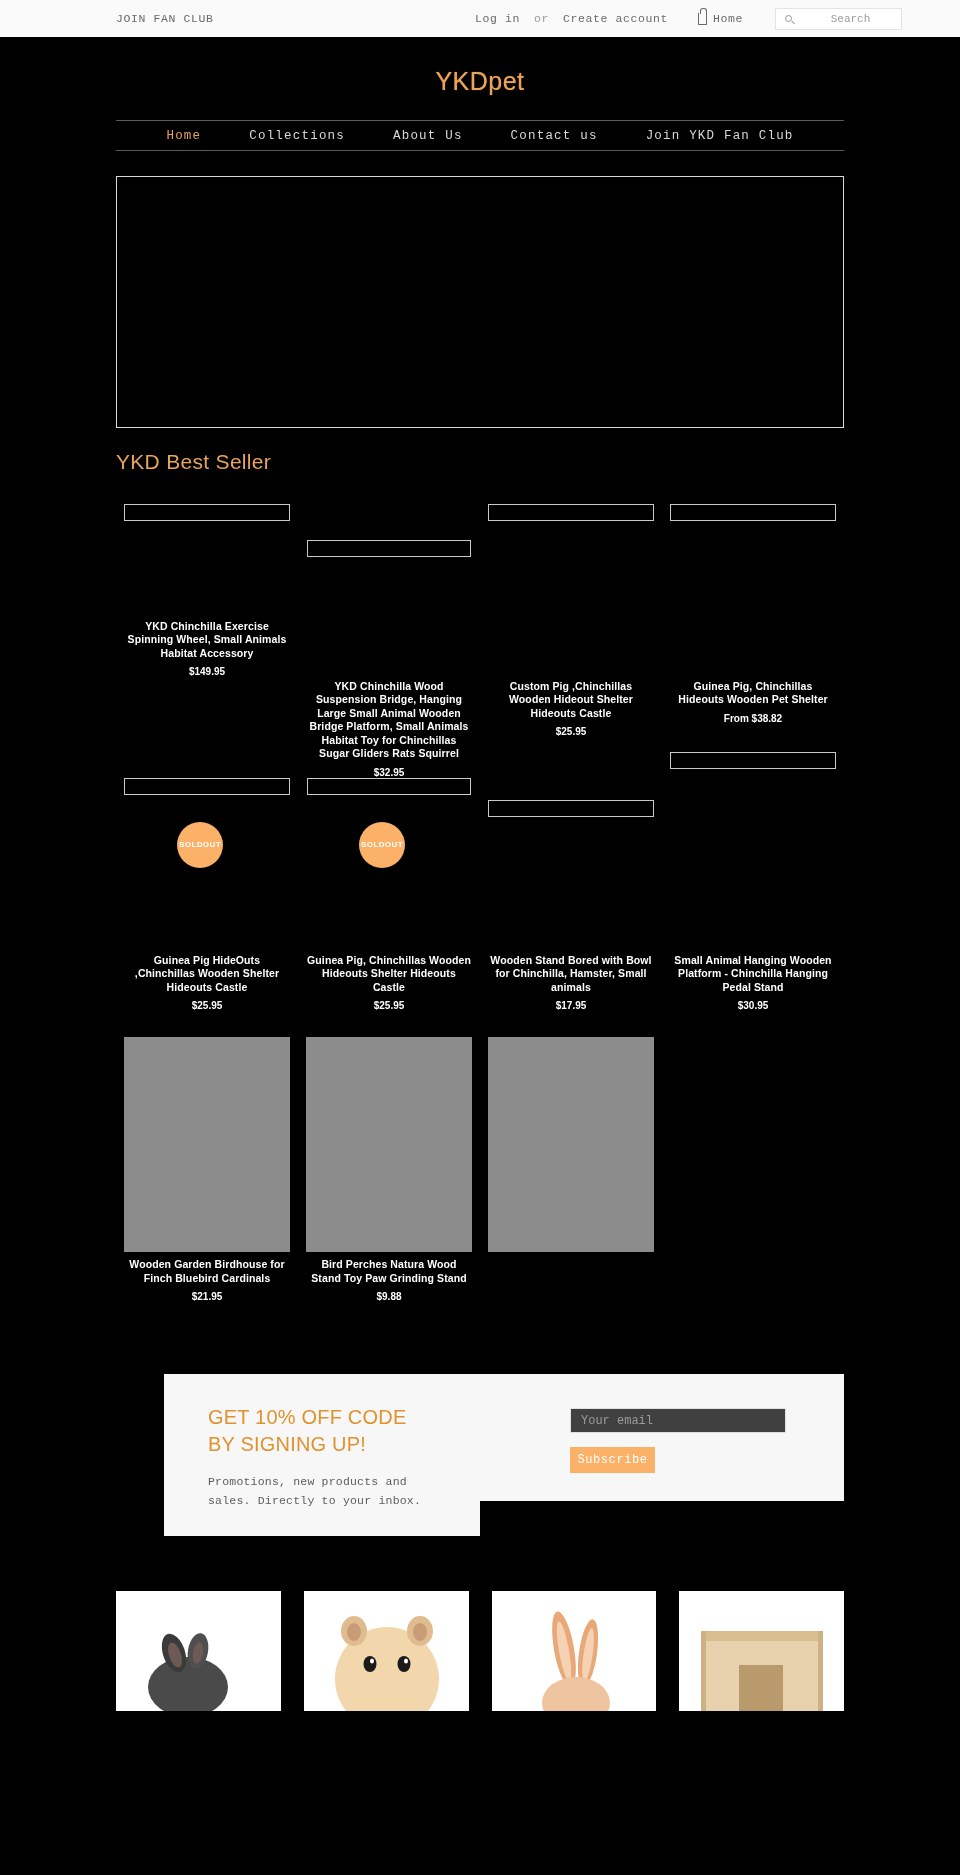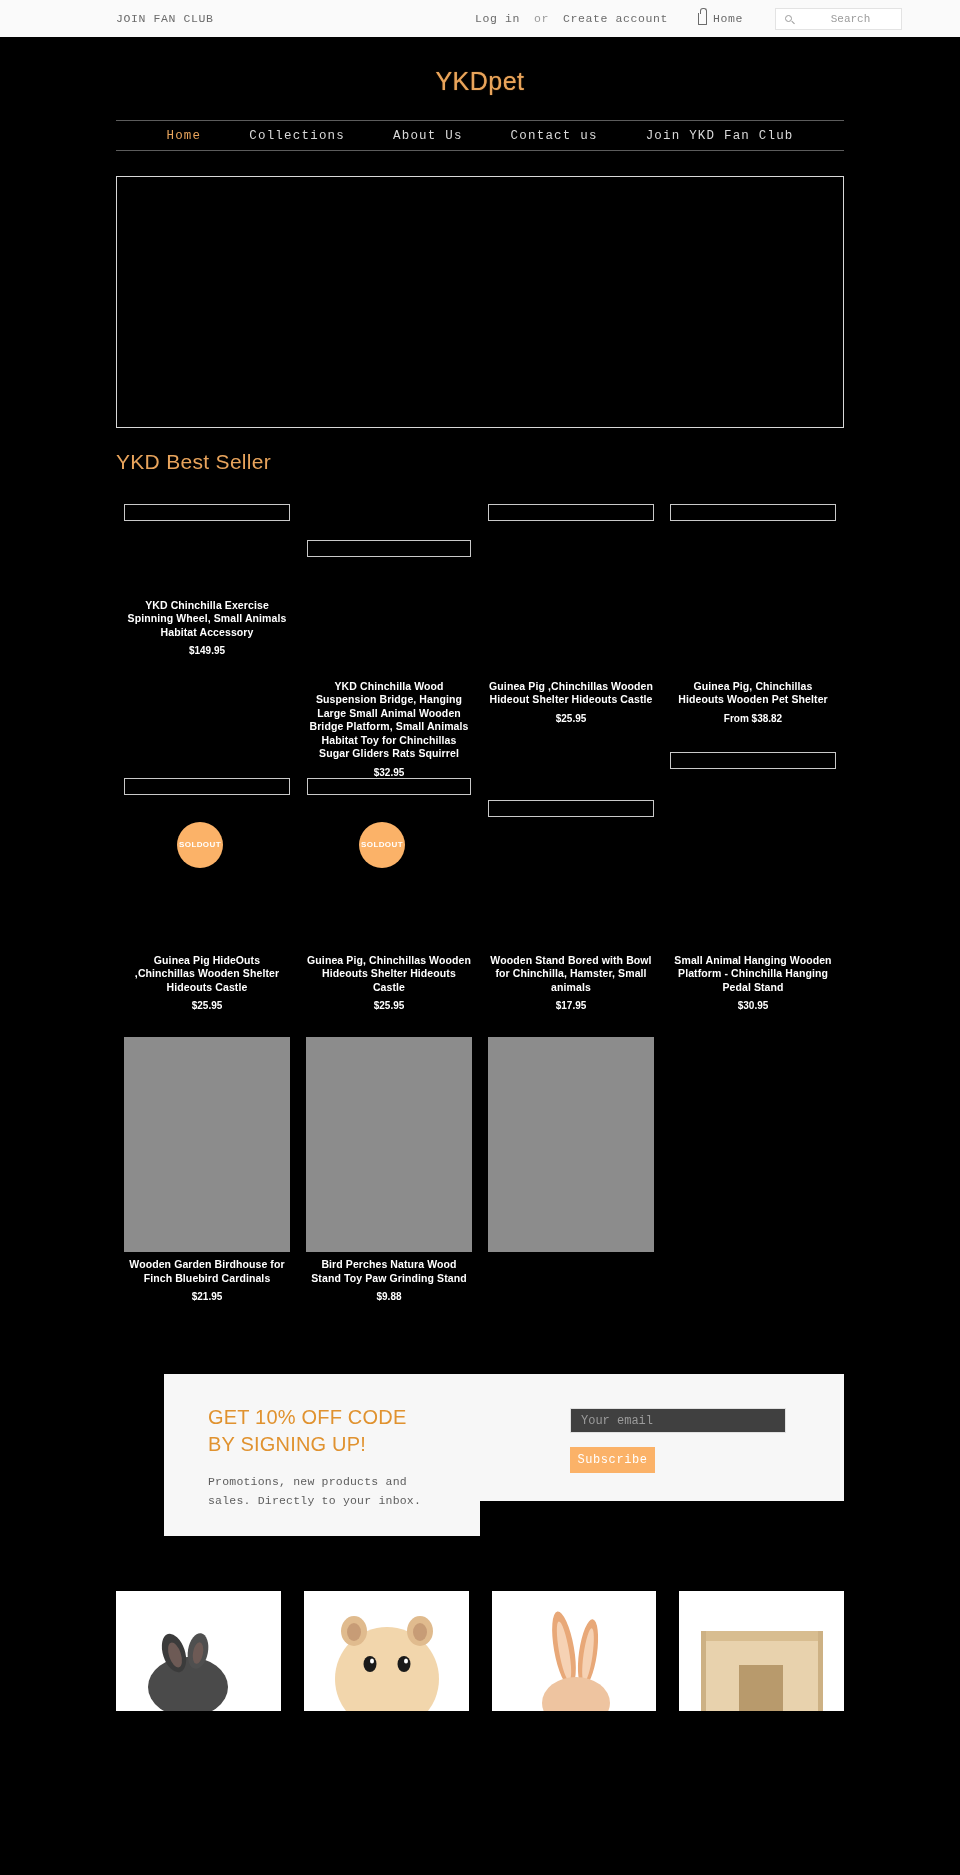--- a/index.html
+++ b/index.html
@@ -349,42 +349,42 @@
 <div class="hero"></div>
 
 <div class="section-title">YKD Best Seller</div>
 
 <div class="row" style="margin-top:30px;height:152px;">
   <div class="grid">
     <div class="cell">
       <div class="media">
         <div class="ph w-full"></div>
       </div>
-      <div class="info" style="margin-top:72px;">
+      <div class="info" style="margin-top:93px;">
         <div class="p-title">YKD Chinchilla Exercise Spinning Wheel, Small Animals Habitat Accessory</div>
         <div class="p-price">$149.95</div>
       </div>
     </div>
 
     <div class="cell">
       <div class="media" style="margin-top:36px;">
         <div class="ph w-mid"></div>
       </div>
       <div class="info" style="margin-top:117px;">
         <div class="p-title">YKD Chinchilla Wood Suspension Bridge, Hanging Large Small Animal Wooden Bridge Platform, Small Animals Habitat Toy for Chinchillas Sugar Gliders Rats Squirrel</div>
         <div class="p-price">$32.95</div>
       </div>
     </div>
 
     <div class="cell">
       <div class="media">
         <div class="ph w-full"></div>
       </div>
       <div class="info" style="margin-top:153px;">
-        <div class="p-title">Guinea Pig ,Chinchillas Wooden Hideout Shelter Hideouts Castle</div>
+        <div class="p-title">Custom Pig ,Chinchillas Wooden Hideout Shelter Hideouts Castle</div>
         <div class="p-price">$25.95</div>
       </div>
     </div>
 
     <div class="cell">
       <div class="media">
         <div class="ph w-full"></div>
       </div>
       <div class="info" style="margin-top:153px;">
         <div class="p-title">Guinea Pig, Chinchillas Hideouts Wooden Pet Shelter</div>

